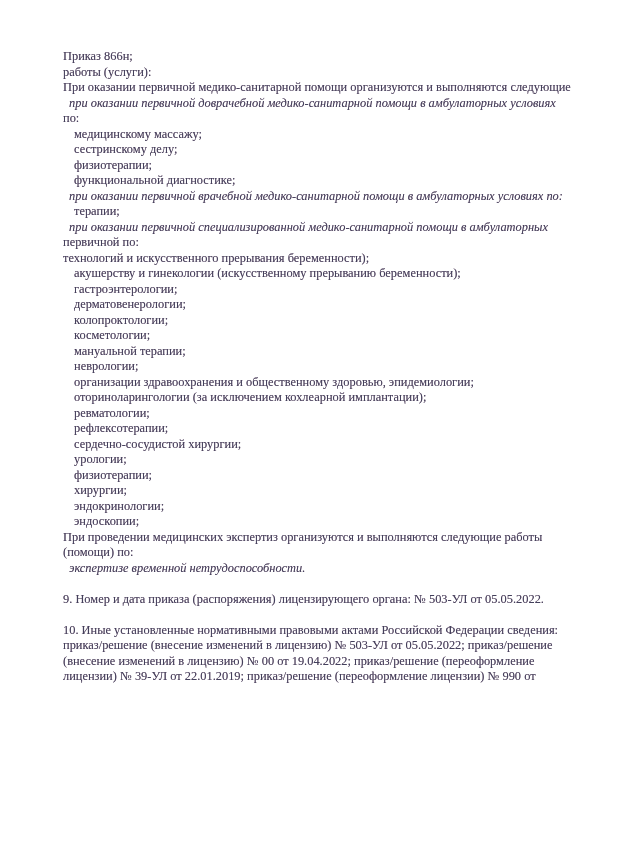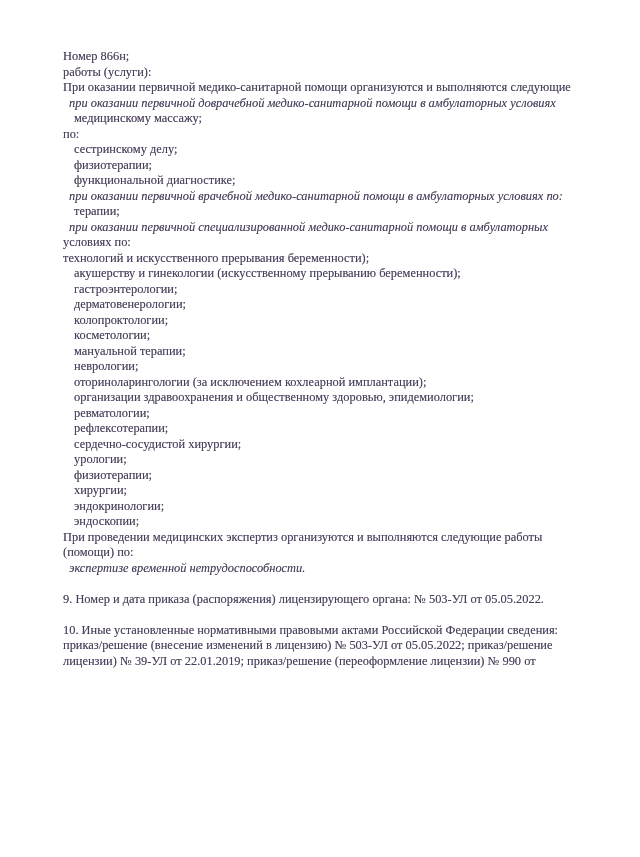--- a/index.html
+++ b/index.html
@@ -28,53 +28,54 @@
     line-height: 15.5px;
     white-space: pre;
   }
   .l1 { padding-left: 6px; font-style: italic; }
   .l2 { padding-left: 11px; }
 </style>
 </head>
 <body>
 
 <div class="page">
-  <div class="line">Номер 866н;</div>
+  <div class="line">Приказ 866н;</div>
   <div class="line">работы (услуги):</div>
   <div class="line">При оказании первичной медико-санитарной помощи организуются и выполняются следующие</div>
   <div class="line l1">при оказании первичной доврачебной медико-санитарной помощи в амбулаторных условиях</div>
+  <div class="line">по:</div>
   <div class="line l2">медицинскому массажу;</div>
-  <div class="line">по:</div>
   <div class="line l2">сестринскому делу;</div>
   <div class="line l2">физиотерапии;</div>
   <div class="line l2">функциональной диагностике;</div>
   <div class="line l1">при оказании первичной врачебной медико-санитарной помощи в амбулаторных условиях по:</div>
   <div class="line l2">терапии;</div>
   <div class="line l1">при оказании первичной специализированной медико-санитарной помощи в амбулаторных</div>
-  <div class="line">условиях по:</div>
+  <div class="line">первичной по:</div>
   <div class="line">технологий и искусственного прерывания беременности);</div>
   <div class="line l2">акушерству и гинекологии (искусственному прерыванию беременности);</div>
   <div class="line l2">гастроэнтерологии;</div>
   <div class="line l2">дерматовенерологии;</div>
   <div class="line l2">колопроктологии;</div>
   <div class="line l2">косметологии;</div>
   <div class="line l2">мануальной терапии;</div>
   <div class="line l2">неврологии;</div>
+  <div class="line l2">организации здравоохранения и общественному здоровью, эпидемиологии;</div>
   <div class="line l2">оториноларингологии (за исключением кохлеарной имплантации);</div>
-  <div class="line l2">организации здравоохранения и общественному здоровью, эпидемиологии;</div>
   <div class="line l2">ревматологии;</div>
   <div class="line l2">рефлексотерапии;</div>
   <div class="line l2">сердечно-сосудистой хирургии;</div>
   <div class="line l2">урологии;</div>
   <div class="line l2">физиотерапии;</div>
   <div class="line l2">хирургии;</div>
   <div class="line l2">эндокринологии;</div>
   <div class="line l2">эндоскопии;</div>
   <div class="line">При проведении медицинских экспертиз организуются и выполняются следующие работы</div>
   <div class="line">(помощи) по:</div>
   <div class="line l1">экспертизе временной нетрудоспособности.</div>
   <div class="line"></div>
   <div class="line">9. Номер и дата приказа (распоряжения) лицензирующего органа: № 503-УЛ от 05.05.2022.</div>
   <div class="line"></div>
   <div class="line">10. Иные установленные нормативными правовыми актами Российской Федерации сведения:</div>
   <div class="line">приказ/решение (внесение изменений в лицензию) № 503-УЛ от 05.05.2022; приказ/решение</div>
+  <div class="line">(внесение изменений в лицензию) № 00 от 19.04.2022; приказ/решение (переоформление</div>
   <div class="line">лицензии) № 39-УЛ от 22.01.2019; приказ/решение (переоформление лицензии) № 990 от</div>
 </div>
 
 </body></html>

